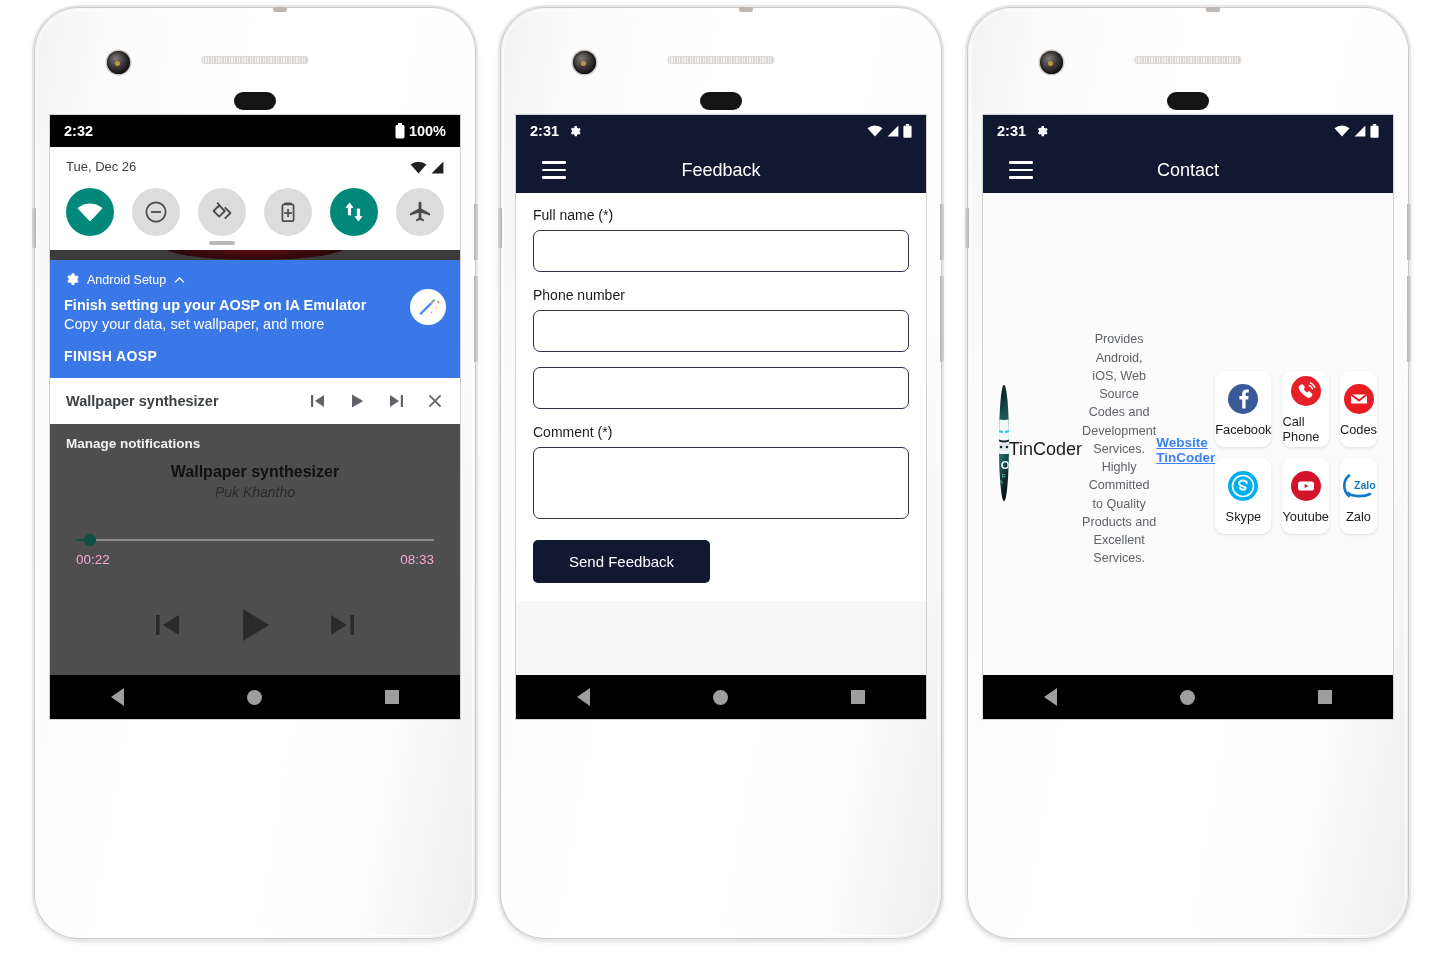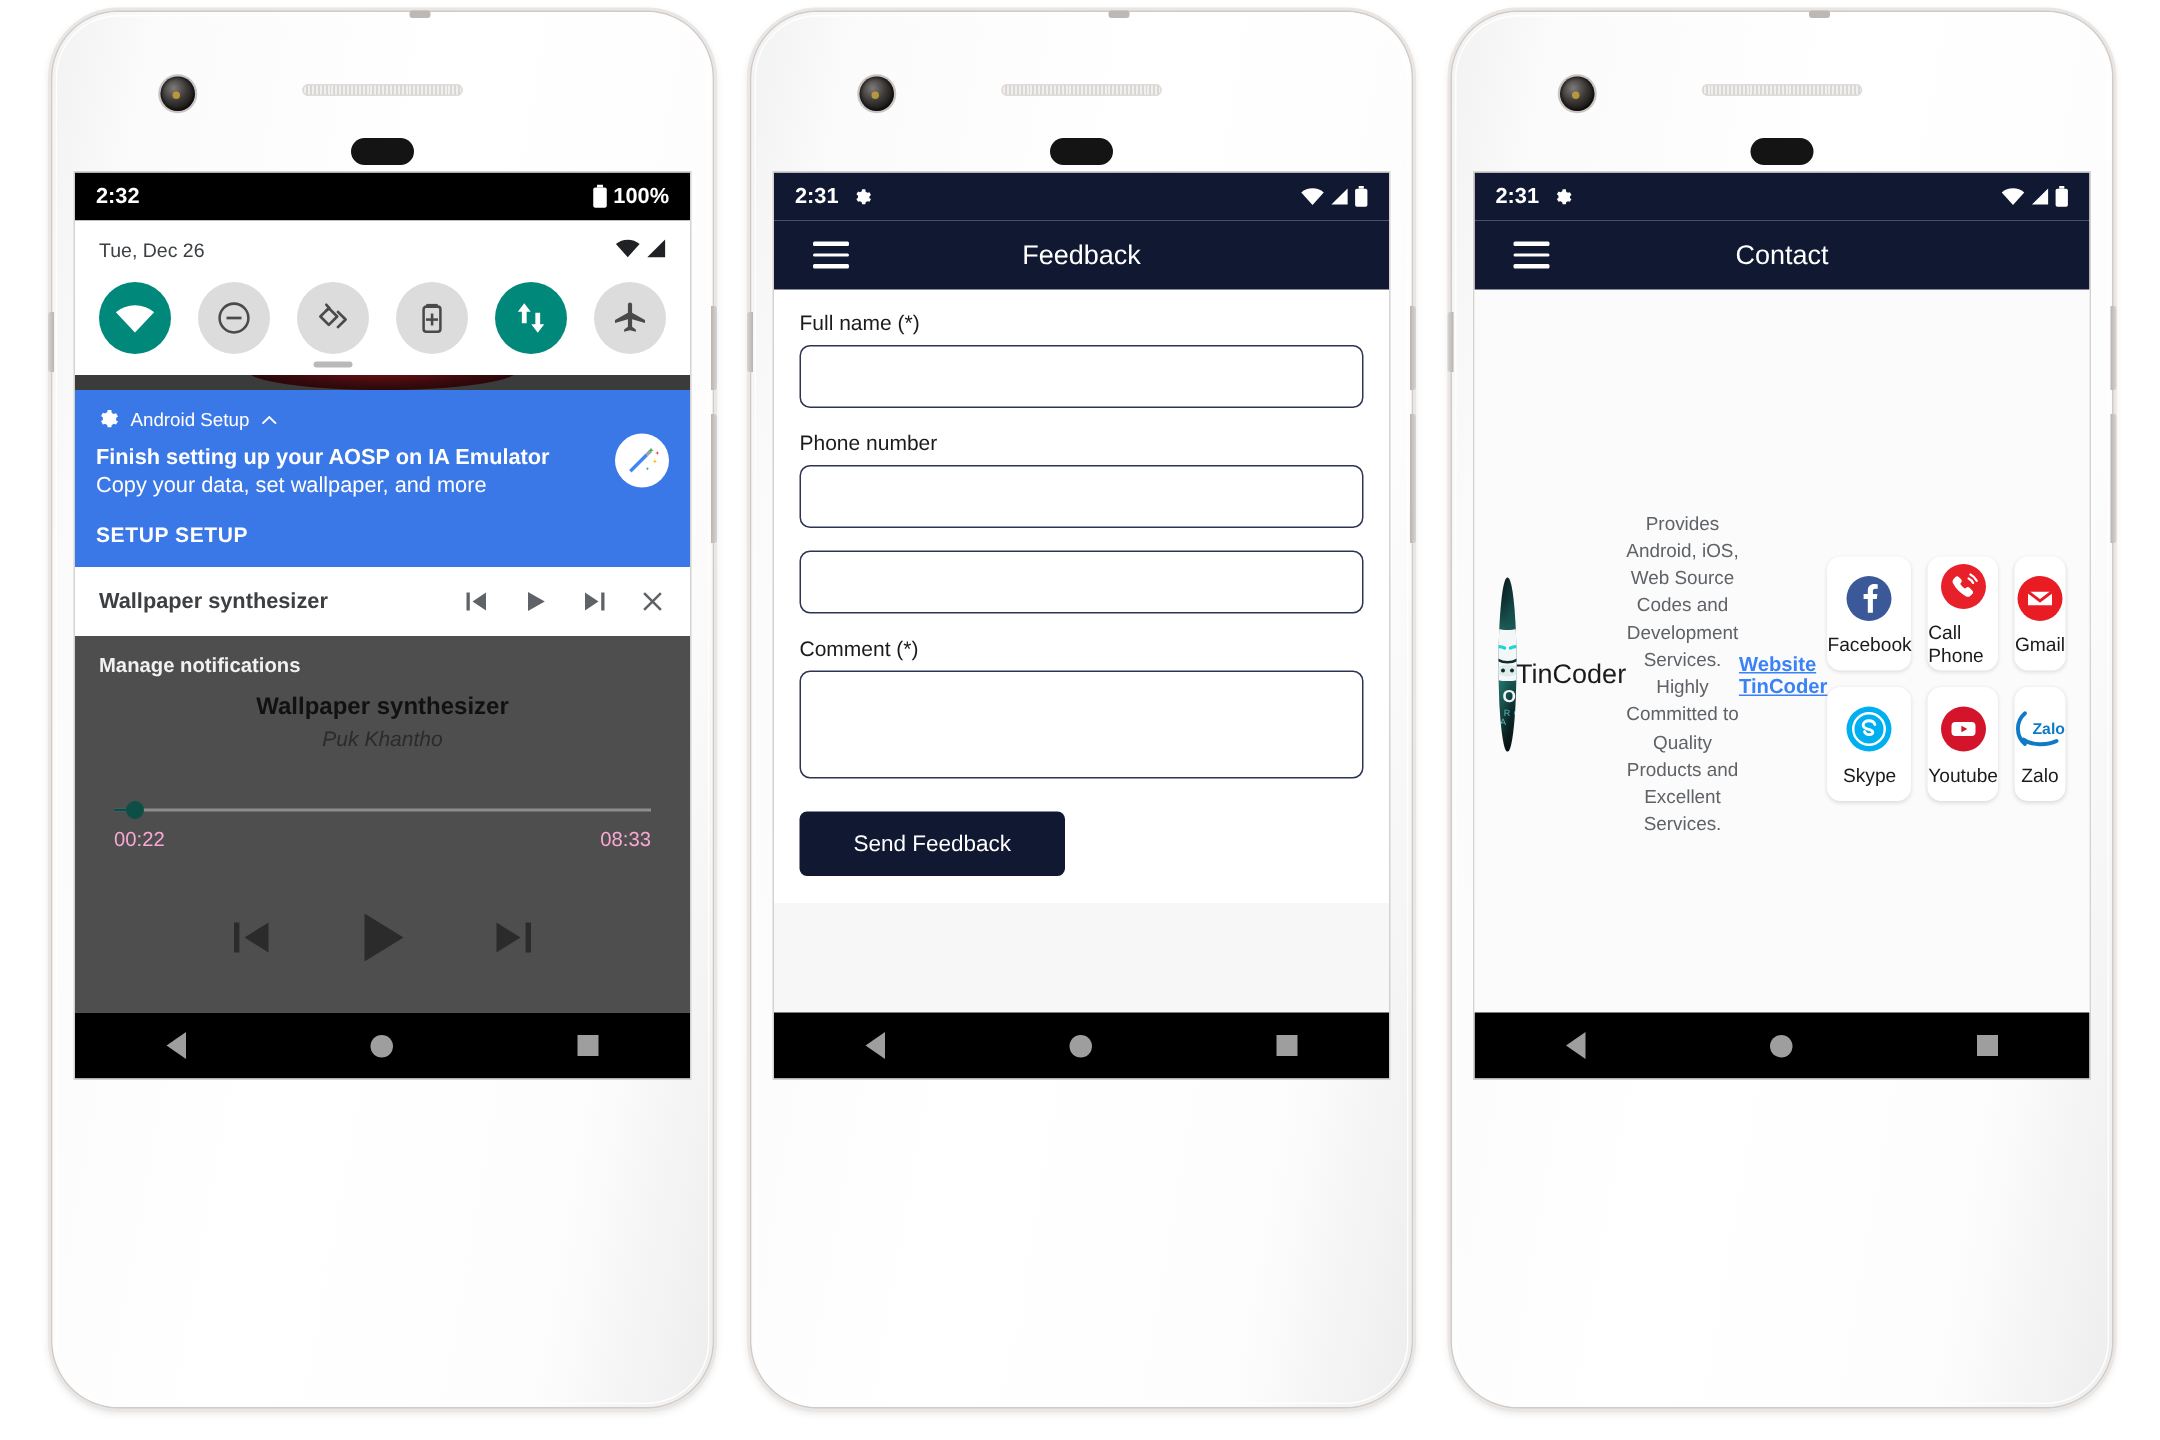--- a/index.html
+++ b/index.html
@@ -63,21 +63,21 @@
   .statusbar { display:flex; align-items:center; justify-content:space-between;
     height:32px; padding:0 14px; color:#fff; font-size:14.5px; font-weight:bold; }
   .sb-black { background:#000; }
   .sb-navy  { background:#101832; }
   .sb-left { display:flex; align-items:center; gap:9px; }
   .sb-right { display:flex; align-items:center; gap:4px; }
   .glyph { display:inline-flex; align-items:center; }
 
   
   .qs-panel { background:#fff; padding:10px 14px 14px; }
-  .qs-head { display:flex; align-items:flex-start; justify-content:space-between;
+  .qs-head { display:flex; align-items:flex-end; justify-content:space-between;
              font-size:13px; color:#3c4043; padding:2px 2px 4px; }
   .qs-tiles { display:flex; justify-content:space-between; align-items:center; margin-top:10px; padding:0 2px; }
   .tile { width:48px; height:48px; border-radius:50%; background:#dcdcdc;
           display:flex; align-items:center; justify-content:center; position:relative; }
   .tile.on { background:#00897b; }
   .tile.on svg, .tile.on .ic { fill:#fff; stroke:#fff; }
   .tile-underline { position:absolute; bottom:-9px; left:50%; transform:translateX(-50%);
                     width:26px; height:4px; border-radius:2px; background:#b9b9b9; }
 
   .wallpaper-peek { height:10px; background:#3b3b3b; position:relative; overflow:hidden; }
@@ -280,21 +280,21 @@
               <svg width="27" height="27" viewBox="0 0 27 27">
                 <path d="M6 21 17 10l-1.6-1.6L4.4 19.4Z" fill="#4285f4"></path>
                 <path d="M17 10l2.4-2.4L17.8 6 15.4 8.4Z" fill="#9aa0a6"></path>
                 <path d="M19 4.4l.5 1.3 1.3.5-1.3.5-.5 1.3-.5-1.3-1.3-.5 1.3-.5Z" fill="#34a853"></path>
                 <path d="M23.2 6.6l.4 1 1 .4-1 .4-.4 1-.4-1-1-.4 1-.4Z" fill="#ea4335"></path>
                 <path d="M21.6 12.2l.4 1 1 .4-1 .4-.4 1-.4-1-1-.4 1-.4Z" fill="#fbbc04"></path>
                 <path d="M16.6 17.4l.3.8.8.3-.8.3-.3.8-.3-.8-.8-.3.8-.3Z" fill="#34a853"></path>
               </svg>
             </div>
           </div>
-          <div class="notif-action">SETUP SETUP</div>
+          <div class="notif-action">FINISH AOSP</div>
         </div>
 
         <div class="notif-media">
           <span class="notif-media-title">Wallpaper synthesizer</span>
           <span class="nm-ctrls">
             <span class="glyph">
               <svg width="18" height="18" viewBox="0 0 18 18" fill="#5f6368">
                   <rect x="2" y="3" width="2.2" height="12"></rect>
                   <path d="M15 3v12L6 9Z"></path>
                 </svg>
@@ -536,21 +536,21 @@
             </div>
 
             <div class="cell">
               <span class="cell-icon">
                 <svg width="32" height="32" viewBox="0 0 32 32">
                     <circle cx="16" cy="16" r="15" fill="#ea1c23"></circle>
                   <path d="M8 11.5h16v9H8Z" fill="#fff"></path>
                     <path d="M8 11.5 16 17.6l8-6.1" fill="none" stroke="#ea1c23" stroke-width="1.9"></path>
                 </svg>
               </span>
-              <span class="cell-label">Gmail</span>
+              <span class="cell-label">Codes</span>
             </div>
 
             <div class="cell">
               <span class="cell-icon">
                 <svg width="32" height="32" viewBox="0 0 32 32">
                     <circle cx="16" cy="16" r="15" fill="#00aff0"></circle>
                   <circle cx="16" cy="16" r="10.5" fill="none" stroke="#fff" stroke-width="1.6"></circle>
                   <path d="M19.9 13c-.4-1.6-2-2.5-3.9-2.5-2.2 0-3.9 1.1-3.9 2.9 0 3.6 6.4 2.3 6.4 4.7 0 1-1.1 1.6-2.4 1.6-1.6 0-2.7-.7-3.1-2" fill="none" stroke="#fff" stroke-width="1.9" stroke-linecap="round"></path>
                 </svg>
               </span>

